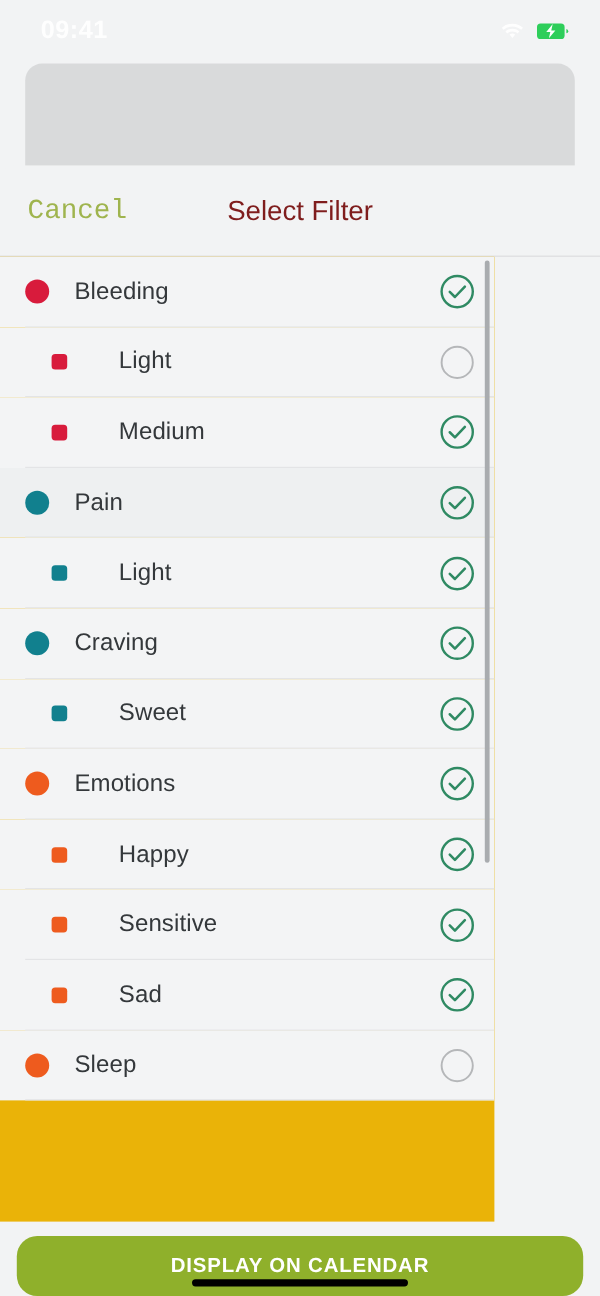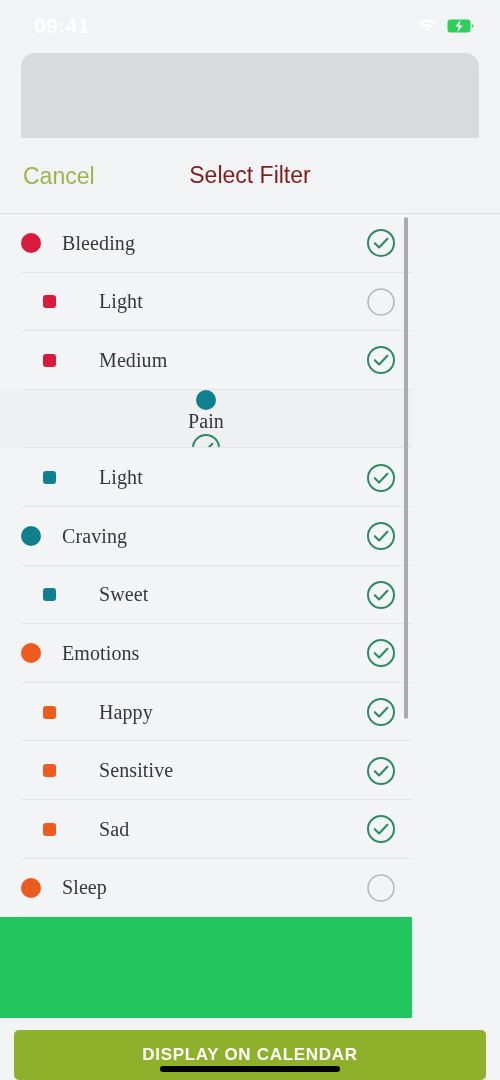--- a/index.html
+++ b/index.html
@@ -65,39 +65,39 @@
   }
   .sheet-header {
     position: relative; height: 76px; width: 100%;
     display: flex; align-items: center;
     border-bottom: 1px solid #dcdddf;
     background: #f2f3f4;
   }
   .cancel-btn {
     position: absolute; left: 21px; top: 50%; transform: translateY(-50%);
     font-size: 23px; color: #9fb44e; background: none; border: none;
-    font-family: Liberation Sans, sans-serif; cursor: pointer;
+    font-family: Liberation Mono, monospace; cursor: pointer;
     padding: 4px 2px;
   }
   .sheet-title {
     width: 100%; text-align: center; font-size: 23px; color: #7f1d1d;
   }
 
   
   .list {
     position: relative; width: 412px; height: 804px;
-    background: #22c55e; overflow: hidden; font-family: Liberation Serif, serif;
+    background: #eab308; overflow: hidden;
   }
   .row {
     position: relative; height: 58.6px; width: 100%;
     display: flex; align-items: center;
     background: #f3f4f5;
     cursor: pointer;
   }
-  .row.alt { background: #eef0f1; flex-direction: column; }
+  .row.alt { background: #eef0f1; }
   .row::after {
     content: ""; position: absolute; left: 21px; right: 0; bottom: 0;
     height: 1px; background: #e3e4e6;
   }
 
   .swatch-wrap { width: 62px; display: flex; justify-content: center; }
   .row.child .swatch-wrap { width: 99px; }
   .dot { width: 20px; height: 20px; border-radius: 50%; }
   .sq  { width: 13px; height: 13px; border-radius: 3px; }
 
@@ -115,21 +115,21 @@
   }
 
   
   .footer {
     position: absolute; left: 0; bottom: 0; width: 500px; height: 58px;
     background: #f2f3f4;
   }
   .cta-btn {
     position: absolute; left: 14px; top: 8px;
     width: 472px; height: 50px;
-    background: #8fb02b; border: none; border-radius: 5px;
+    background: #8fb02b; border: none; border-radius: 17px;
     color: #ffffff; font-size: 17px; font-weight: bold;
     letter-spacing: .7px;
     font-family: "Liberation Sans", sans-serif; cursor: pointer;
   }
   .home-indicator {
     position: absolute; left: 50%; transform: translateX(-50%);
     bottom: 8px; width: 180px; height: 6px;
     border-radius: 3px; background: #000000;
   }
 </style>

